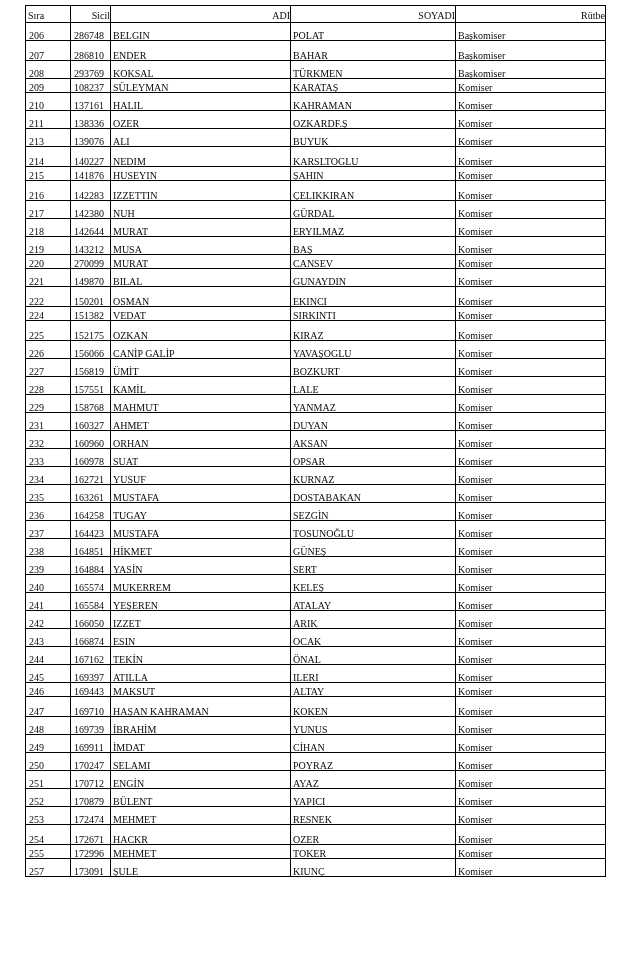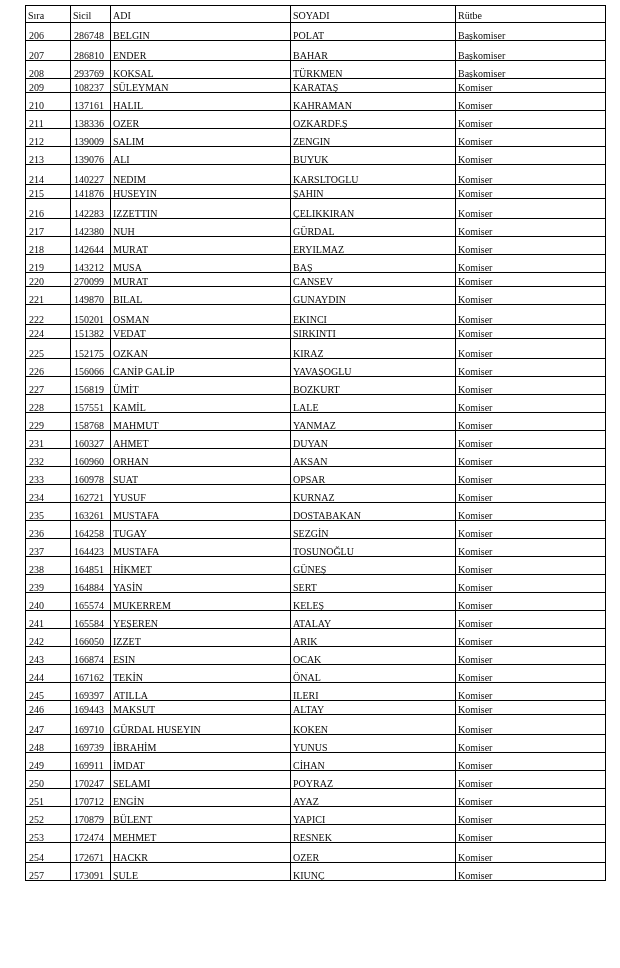--- a/index.html
+++ b/index.html
@@ -58,21 +58,21 @@
     padding: 0 0 0 2px;
     font-size: 10px;
     line-height: 1.05;
     color: #0a0a0a;
     vertical-align: bottom;
     white-space: nowrap;
     overflow: hidden;
     background: #fff;
   }
   table.roster thead th {
-    text-align: left;
+    text-align: right;
     height: 15px;
     font-weight: normal;
     padding-bottom: 1px;
   }
   table.roster thead th.left-head {
     text-align: left;
   }
   table.roster tbody td {
     text-align: left;
   }
@@ -215,37 +215,20 @@
             </td>
             <td>
               <span class="cell">OZKARDF.Ş</span>
             </td>
             <td>
               <span class="cell">Komiser</span>
             </td>
           </tr>
           <tr data-h="h2">
             <td class="num">
-              <span class="cell">212</span>
-            </td>
-            <td class="num">
-              <span class="cell">139009</span>
-            </td>
-            <td>
-              <span class="cell">SALIM</span>
-            </td>
-            <td>
-              <span class="cell">ZENGIN</span>
-            </td>
-            <td>
-              <span class="cell">Komiser</span>
-            </td>
-          </tr>
-          <tr data-h="h2">
-            <td class="num">
               <span class="cell">213</span>
             </td>
             <td class="num">
               <span class="cell">139076</span>
             </td>
             <td>
               <span class="cell">ALI</span>
             </td>
             <td>
               <span class="cell">BUYUK</span>
@@ -782,21 +765,21 @@
             </td>
           </tr>
           <tr data-h="h3">
             <td class="num">
               <span class="cell">247</span>
             </td>
             <td class="num">
               <span class="cell">169710</span>
             </td>
             <td>
-              <span class="cell">GÜRDAL HUSEYIN</span>
+              <span class="cell">HAŞAN KAHRAMAN</span>
             </td>
             <td>
               <span class="cell">KOKEN</span>
             </td>
             <td>
               <span class="cell">Komiser</span>
             </td>
           </tr>
           <tr data-h="h2">
             <td class="num">
@@ -905,20 +888,37 @@
               <span class="cell">254</span>
             </td>
             <td class="num">
               <span class="cell">172671</span>
             </td>
             <td>
               <span class="cell">HACKR</span>
             </td>
             <td>
               <span class="cell">OZER</span>
+            </td>
+            <td>
+              <span class="cell">Komiser</span>
+            </td>
+          </tr>
+          <tr data-h="h4">
+            <td class="num">
+              <span class="cell">255</span>
+            </td>
+            <td class="num">
+              <span class="cell">172996</span>
+            </td>
+            <td>
+              <span class="cell">MEHMET</span>
+            </td>
+            <td>
+              <span class="cell">TOKER</span>
             </td>
             <td>
               <span class="cell">Komiser</span>
             </td>
           </tr>
           <tr data-h="h2">
             <td class="num">
               <span class="cell">257</span>
             </td>
             <td class="num">

